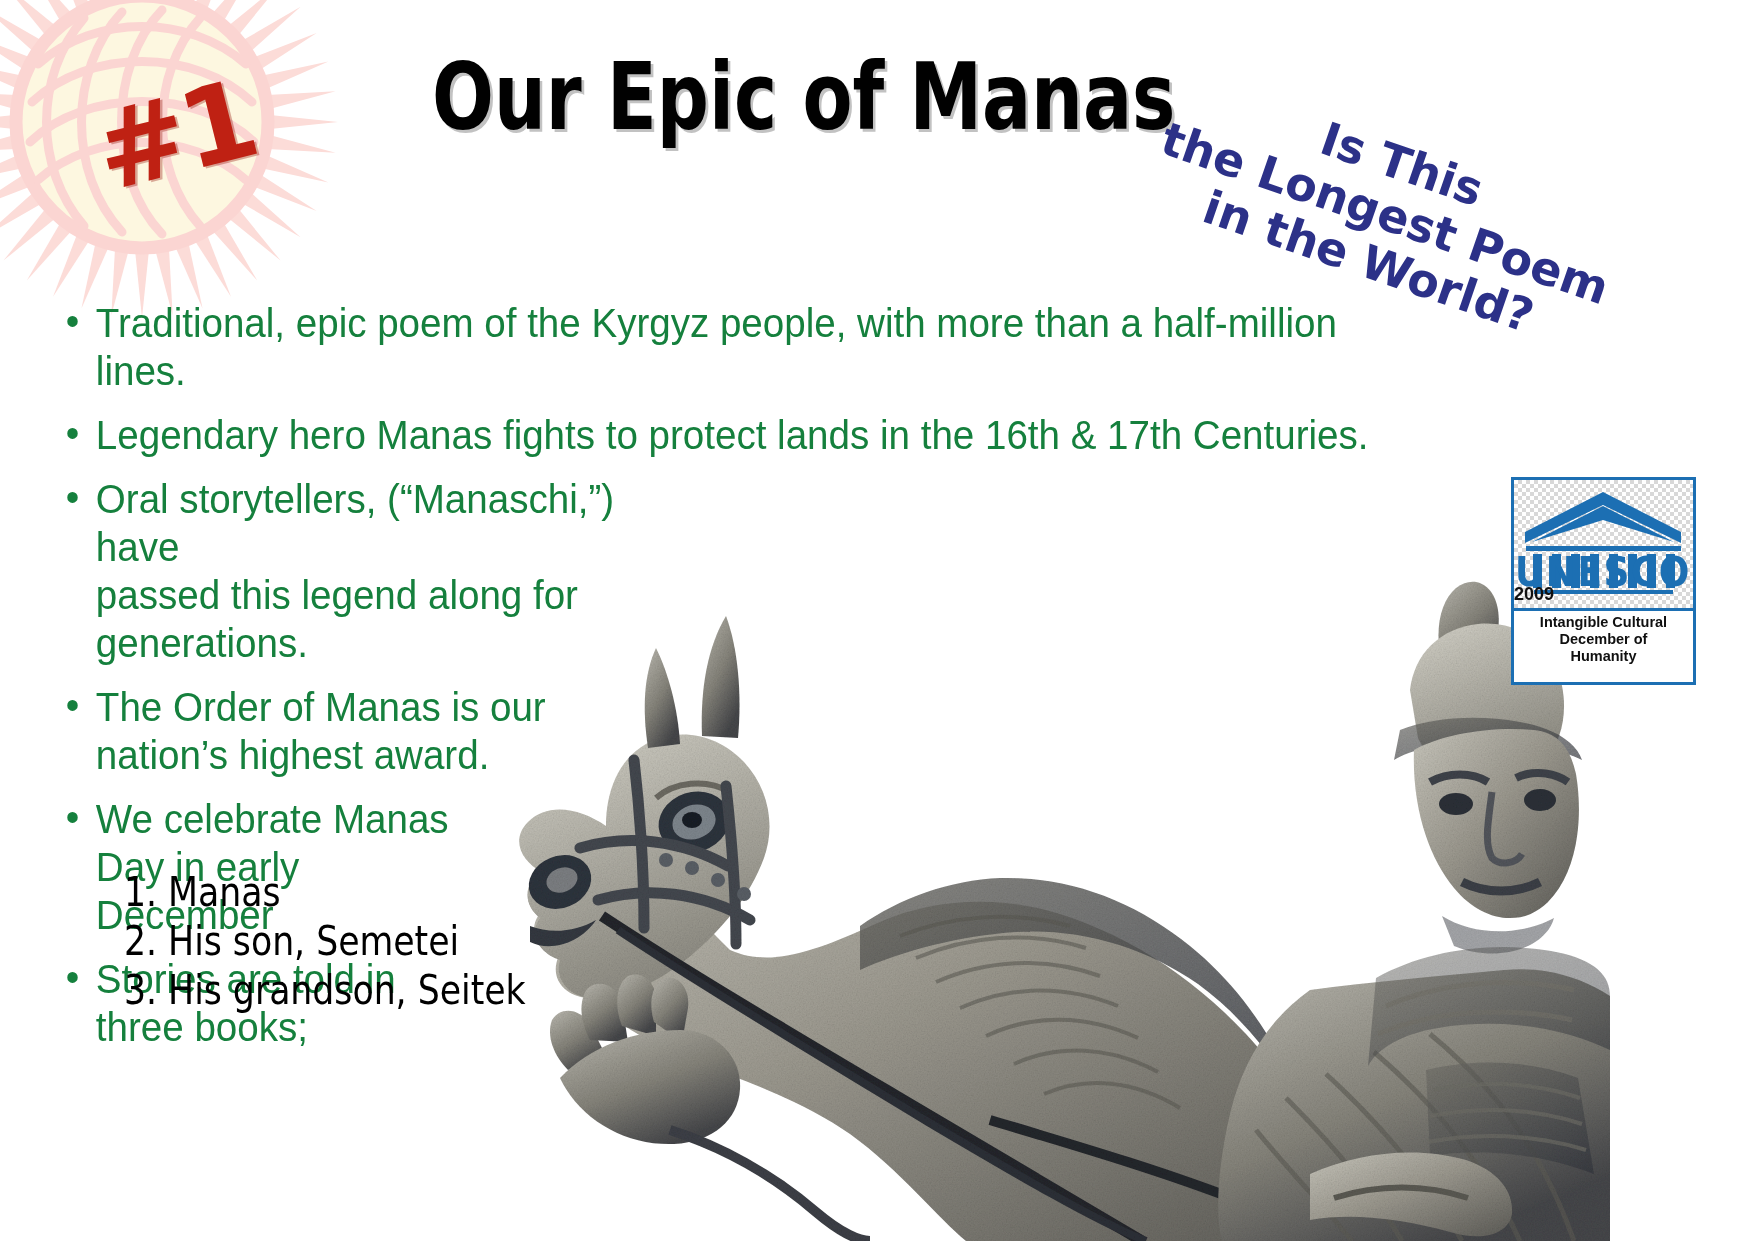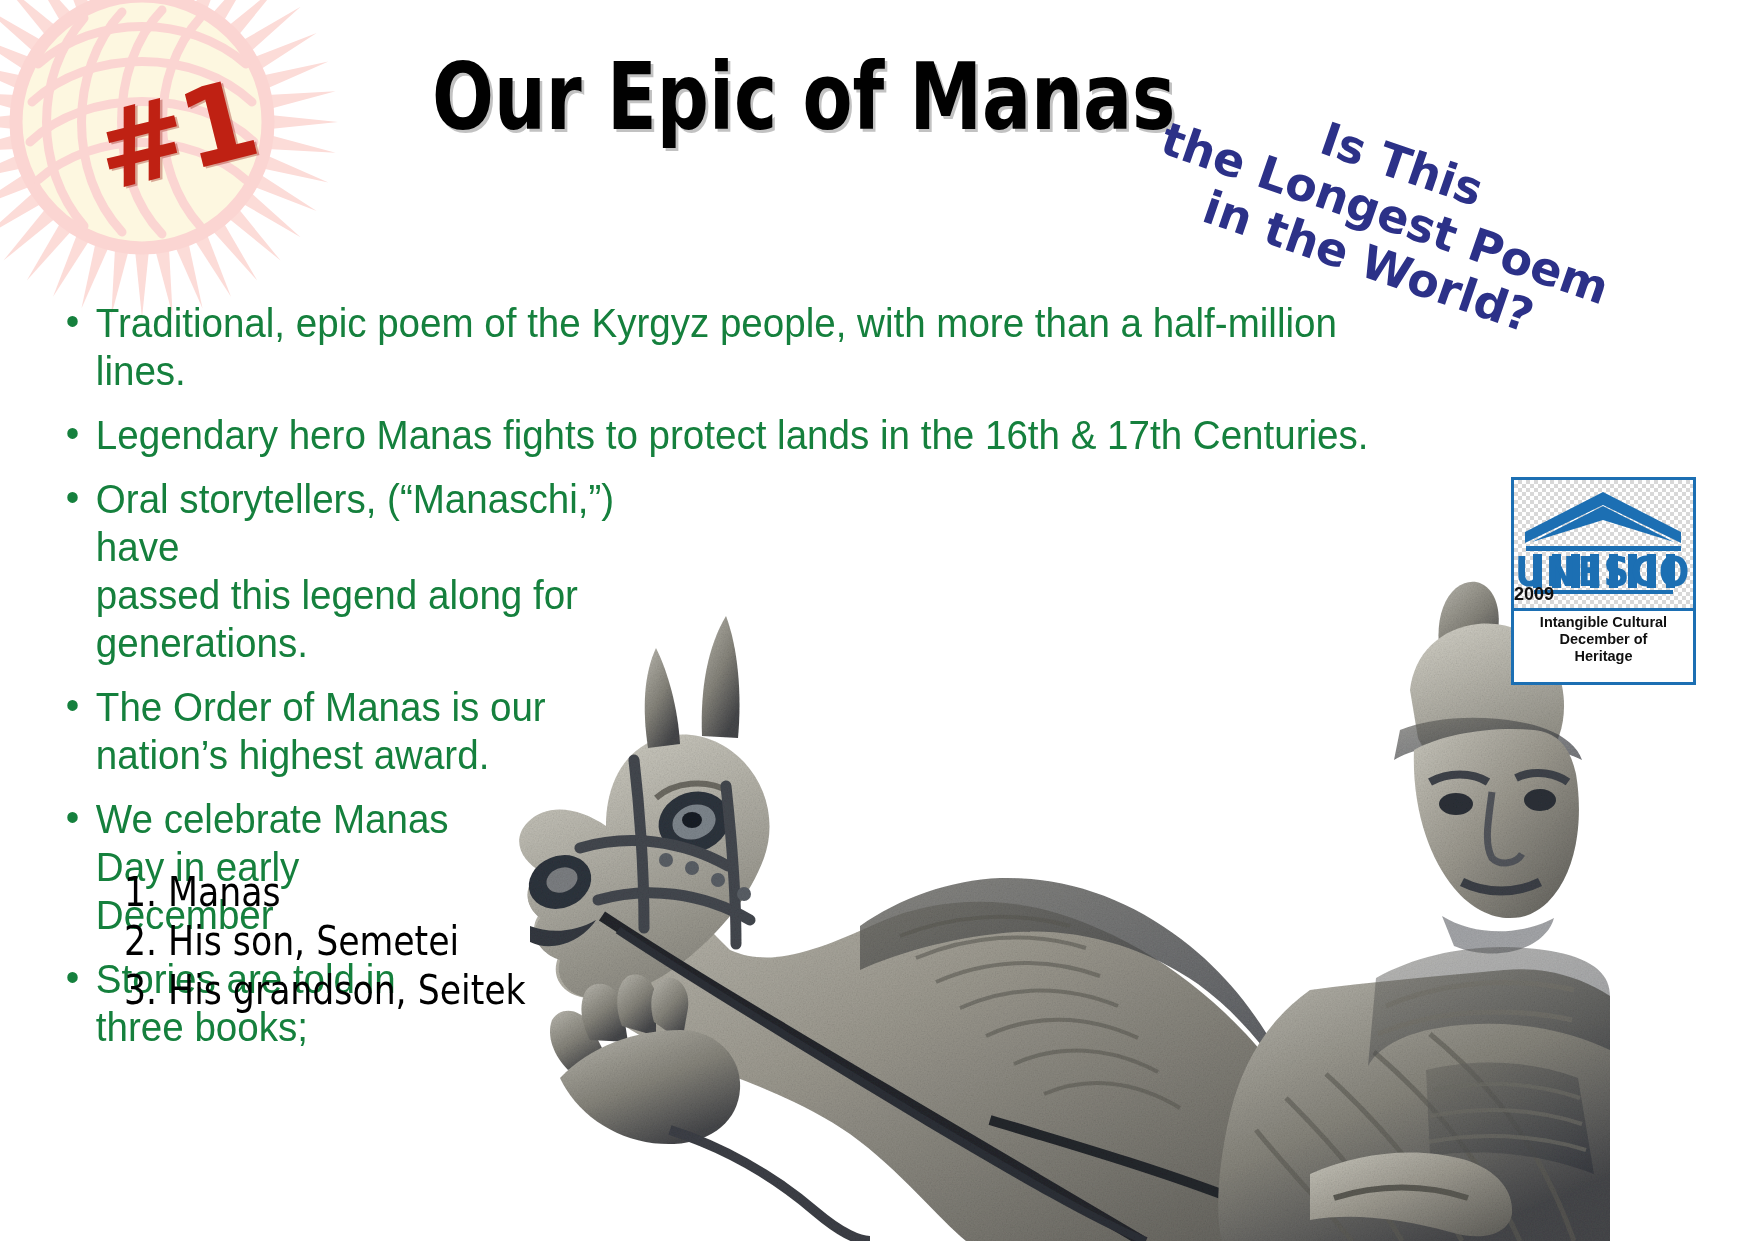--- a/index.html
+++ b/index.html
@@ -525,17 +525,17 @@
 
         <text x="89" y="106" text-anchor="middle" font-family="DejaVu Sans Condensed, Liberation Sans Narrow, Liberation Sans, sans-serif" font-size="40" font-weight="bold" fill="#1c6fb3" letter-spacing="1.5">UNESCO</text>
 
         <rect x="20" y="110" width="139" height="4" fill="#1c6fb3"></rect>
       </svg>
       <div class="unesco-year">2009</div>
     </div>
     <div id="unesco-caption">
       <span>Intangible Cultural</span>
       <span>December of</span>
-      <span>Heritage</span>
+      <span>Humanity</span>
     </div>
   </div>
 
 </div>
 
 </body></html>

